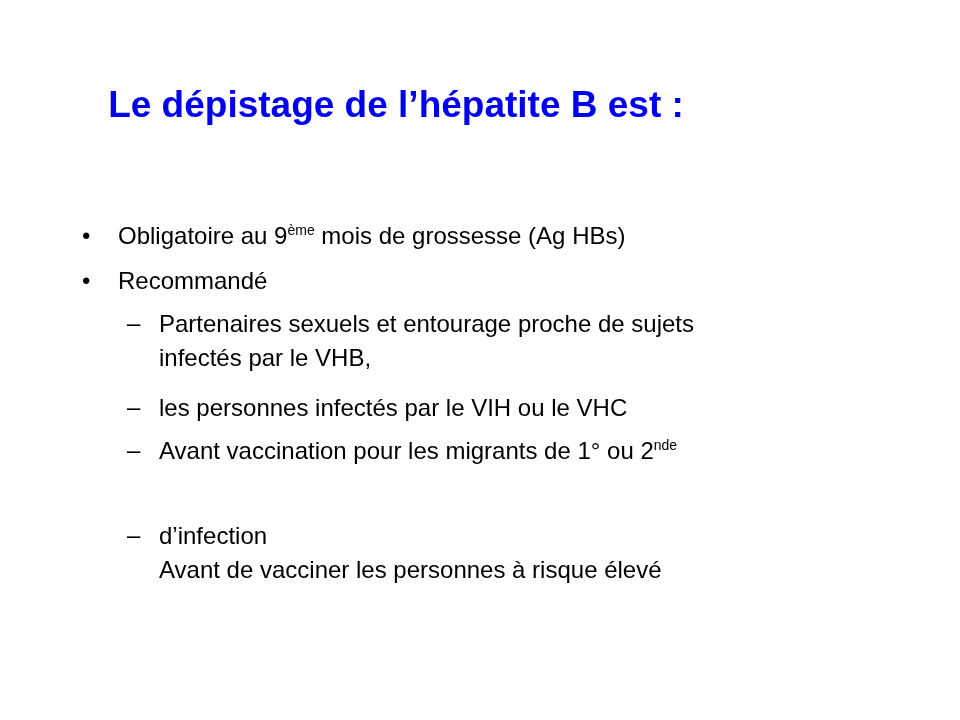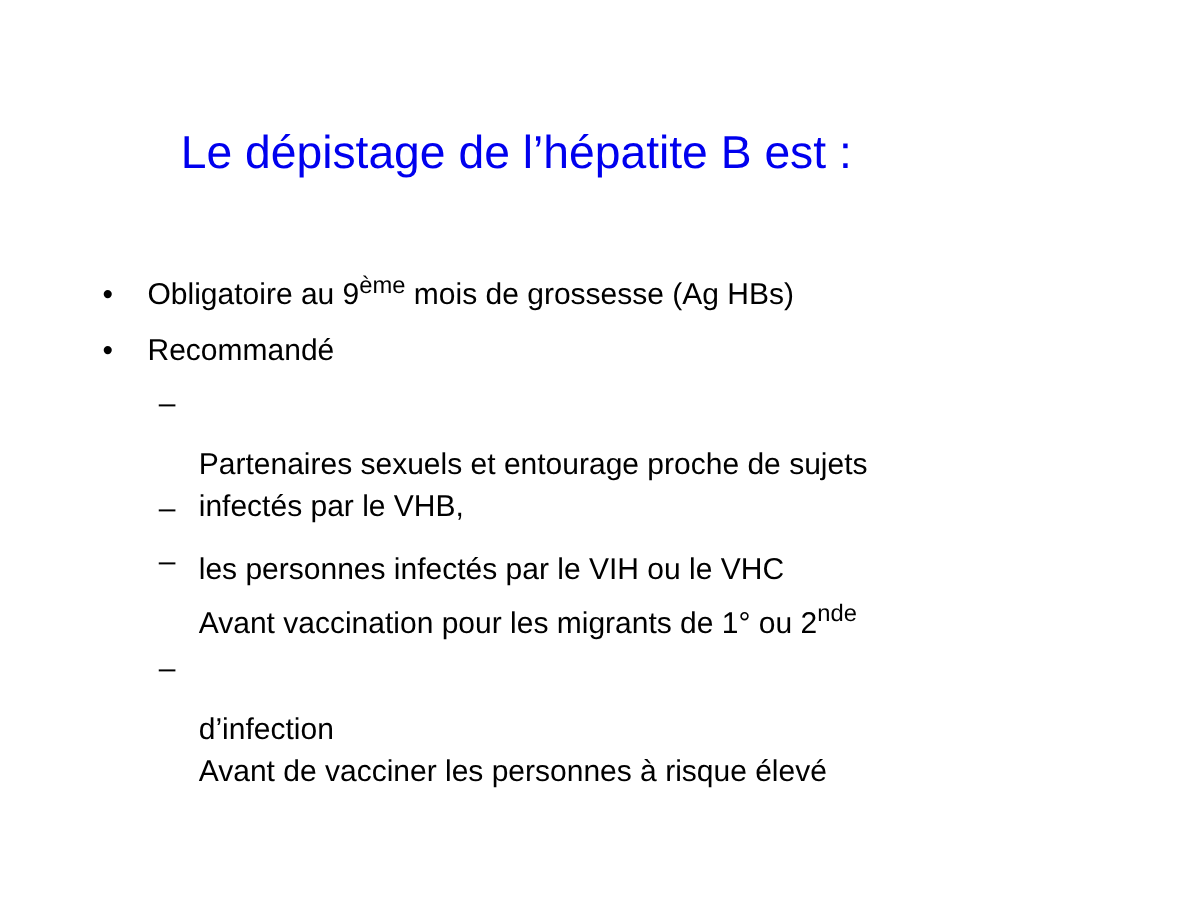--- a/index.html
+++ b/index.html
@@ -14,25 +14,25 @@
       overflow: hidden;
       font-family: "Liberation Sans", sans-serif;
     }
     .title {
       position: absolute;
       left: 0;
       top: 80px;
       width: 792px;
       text-align: center;
       font-family: "Liberation Sans", sans-serif;
-      font-weight: normal;
+      font-weight: bold;
       font-size: 37px;
       line-height: 50px;
       color: #0000ee;
-      margin: 17px;
+      margin: 0;
     }
     .body {
       position: absolute;
       left: 0;
       top: 0;
       width: 960px;
       color: #000000;
       font-size: 24px;
     }
     .item {
@@ -50,29 +50,28 @@
       left: 118px;
     }
     .lvl2 .marker {
       position: absolute;
       left: 127px;
       width: 30px;
     }
     .lvl2 .text {
       position: absolute;
       left: 159px;
-      margin-top: 48px;
     }
     .line {
       display: block;
       height: 34px;
       line-height: 34px;
     }
     sup {
-      font-size: 19px;
+      font-size: 14px;
       line-height: 0;
       vertical-align: 9px;
     }
   </style>
 </head>
 <body>
 
 <h1 class="title">Le dépistage de l’hépatite B est :</h1>
 
 <div class="body">

